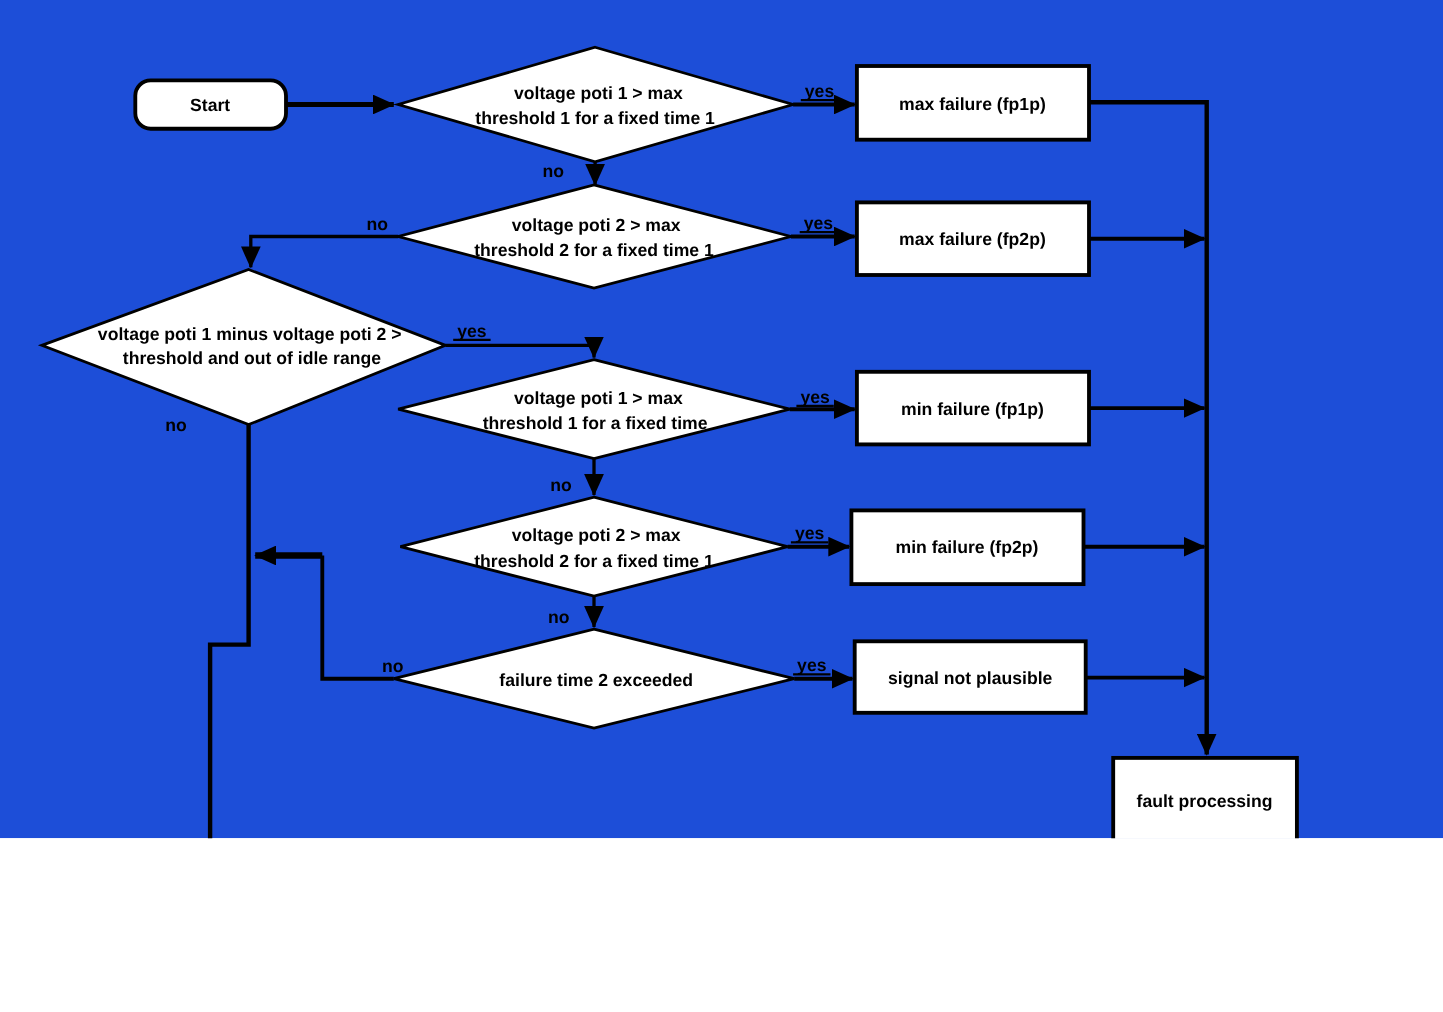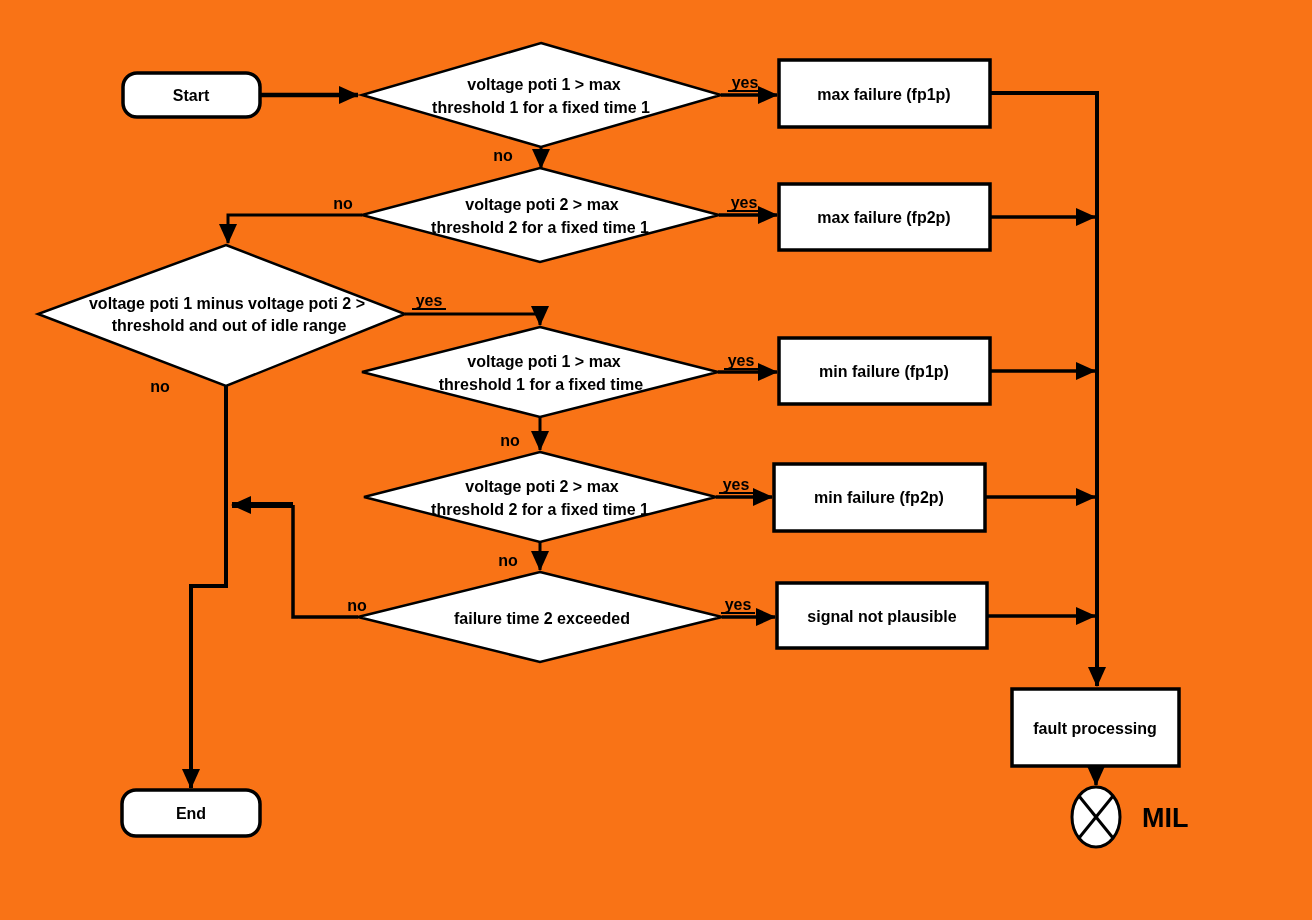--- a/index.html
+++ b/index.html
@@ -3,22 +3,22 @@
 <meta charset="utf-8">
 <style>
   html, body {
     margin: 0;
     padding: 0;
     background: #ffffff;
   }
   .page {
     position: relative;
     width: 1312px;
-    height: 920px;
-    background: #f97316;
+    height: 762px;
+    background: #1d4ed8;
     font-family: "Liberation Sans", sans-serif;
   }
   svg text {
     font-family: "Liberation Sans", sans-serif;
     font-weight: bold;
     font-size: 16px;
     fill: #000000;
   }
   svg text.big {
     font-size: 27px;

